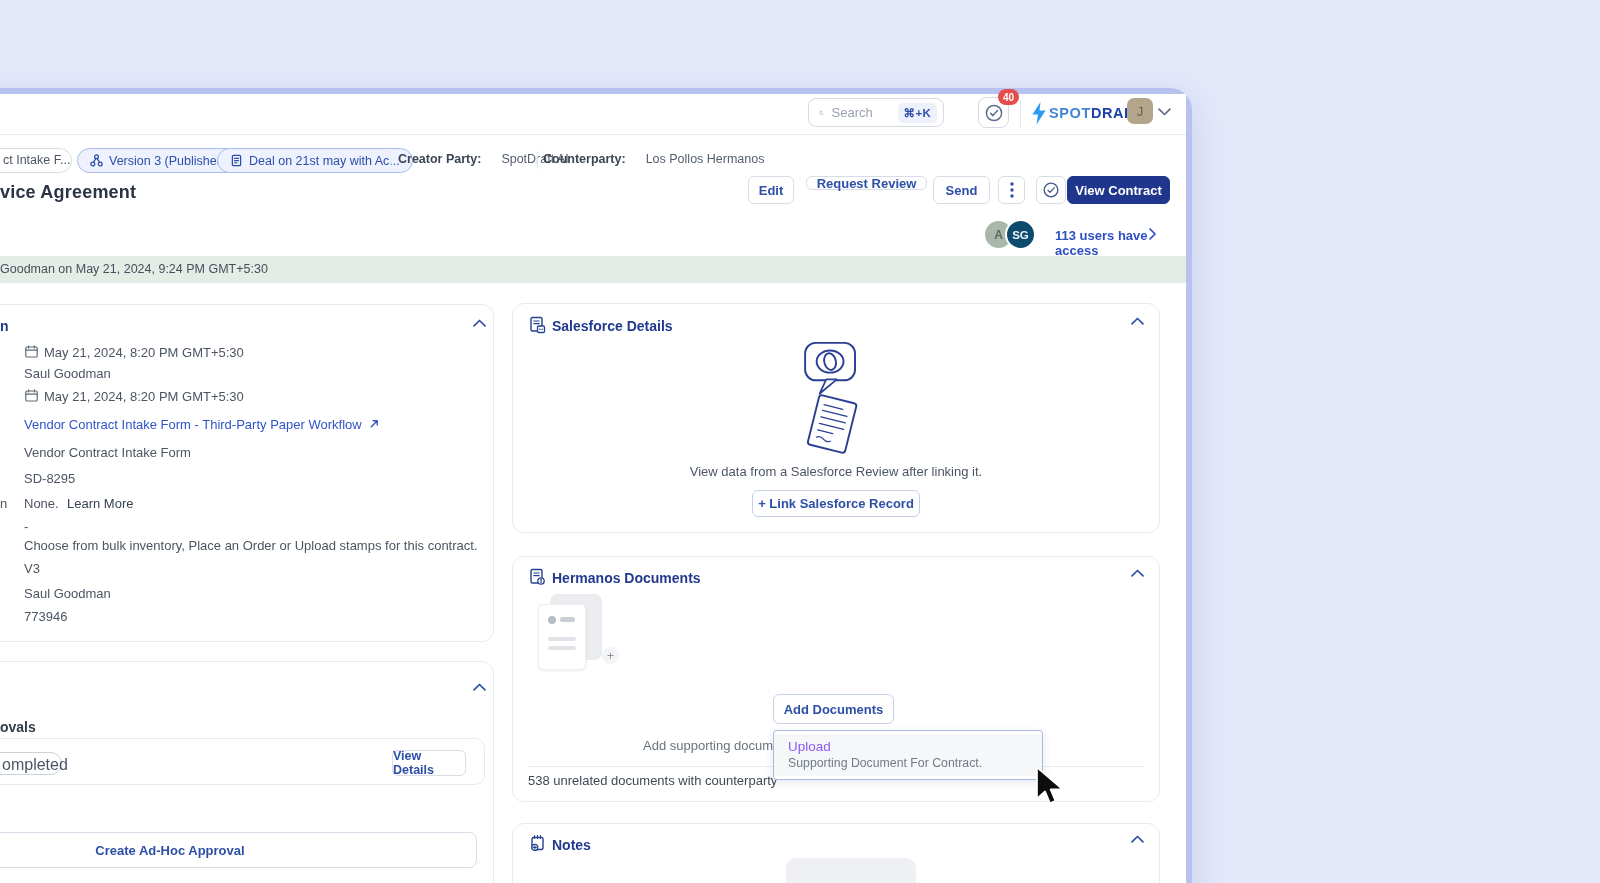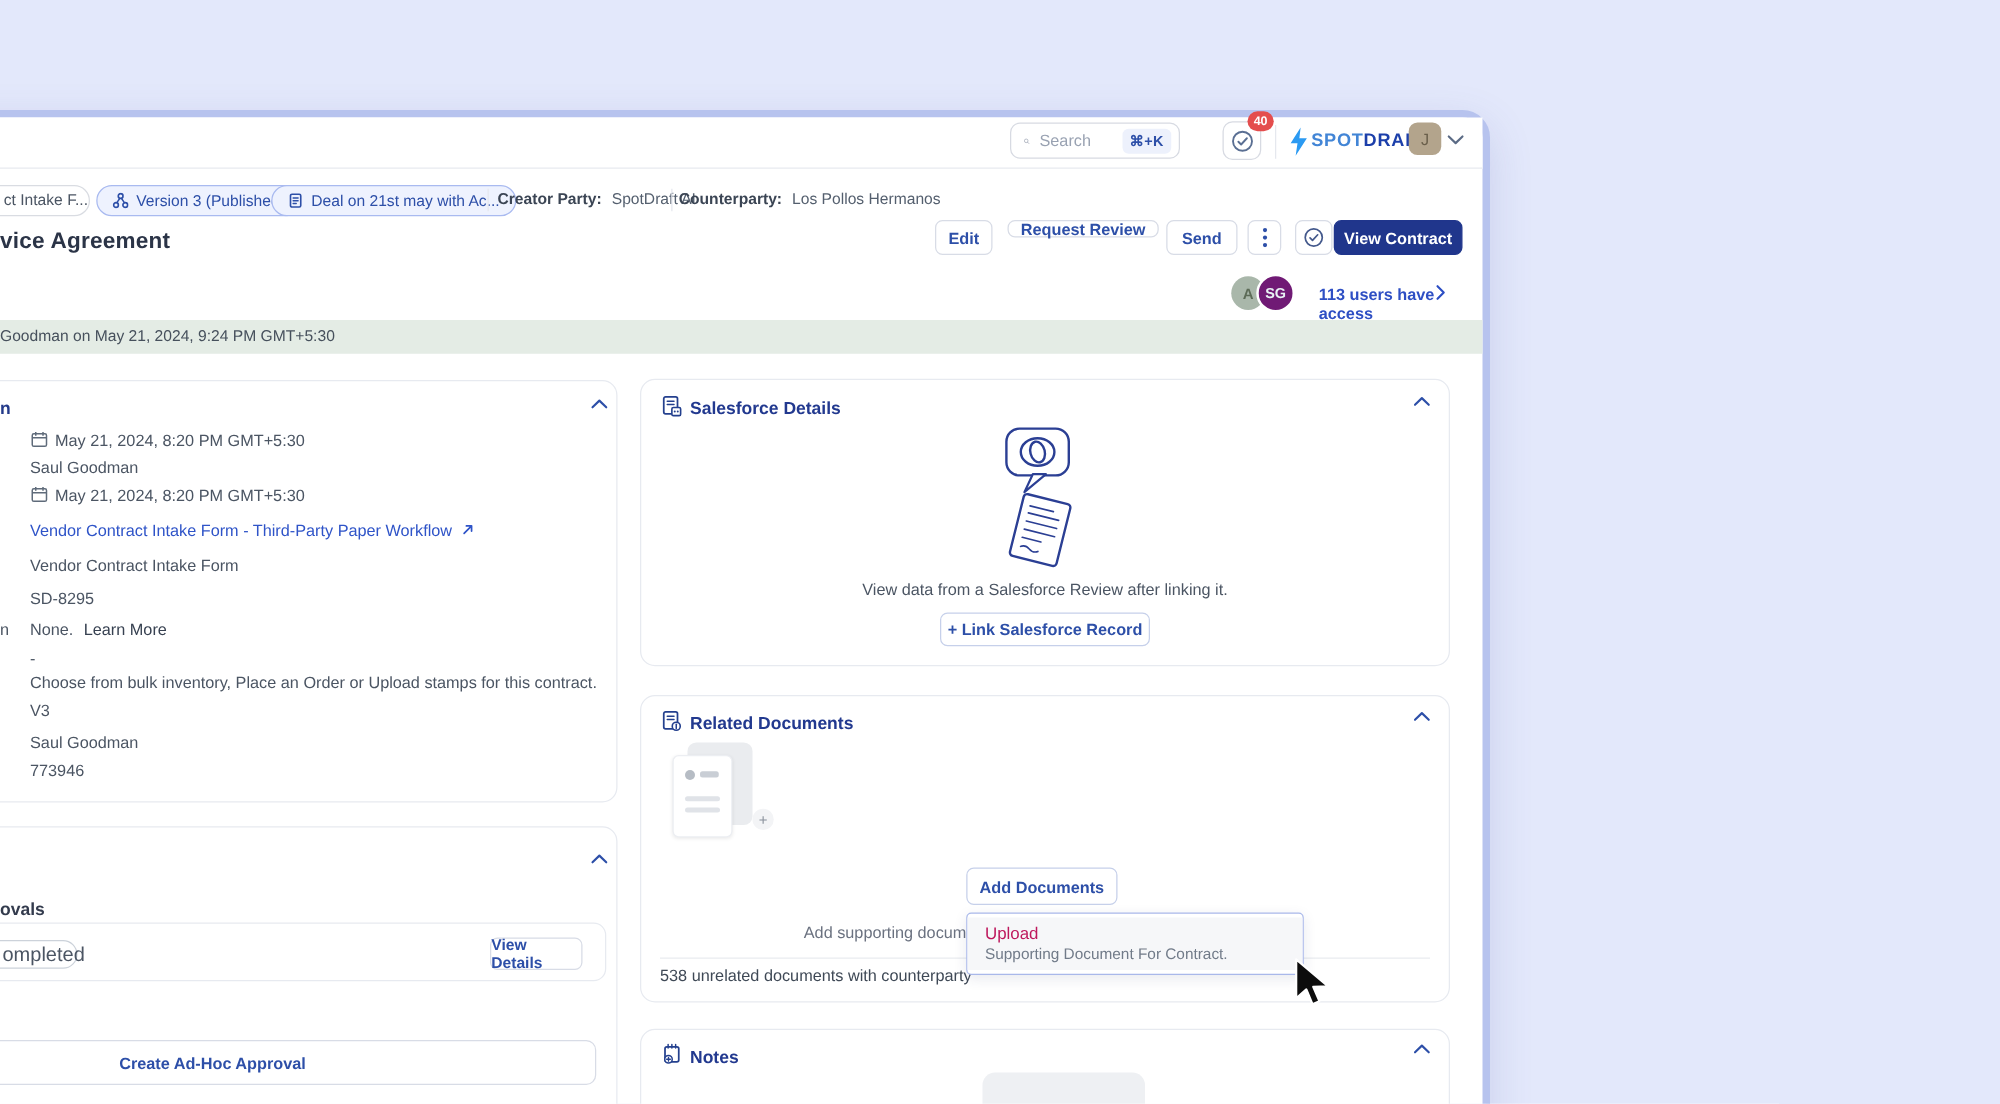--- a/index.html
+++ b/index.html
@@ -17,37 +17,37 @@
   .vdiv{width:1px;background:#e5e8ee}
   .brand{display:flex;align-items:center;font-size:14.5px;letter-spacing:.6px}
   .brand-spot{color:#4285d6;font-weight:700}
   .brand-draft{color:#1c3faa;font-weight:800}
   .avatar-j{width:26px;height:26px;border-radius:7px;background:#b3a48c;color:#6a5f4b;font-size:13px;display:flex;align-items:center;justify-content:center}
   .chipbox{height:25px;border-radius:13px;box-sizing:border-box;background:#fff}
   .chip{height:25px;border-radius:13px;display:flex;align-items:center;gap:6px;font-size:12.5px;padding:0 12px;box-sizing:border-box;cursor:pointer}
   .chip-blue{border:1px solid #a9baf0;background:#eef2fe;color:#2d4fa8}
   .chip-graybox{border:1px solid #d9dce2}
   .fragtext{font-size:12.5px;color:#4b5563}
-  .meta{display:flex;gap:8px;font-size:12.5px;align-items:center}
+  .meta{display:flex;gap:20px;font-size:12.5px;align-items:center}
   .meta b{color:#3b4554;font-weight:700}
   .meta span{color:#545f6e}
   .pagetitle{font-size:18px;font-weight:800;color:#2b3447;letter-spacing:.2px}
   .btn{display:flex;align-items:center;justify-content:center;border:1px solid #d8dce6;border-radius:6px;background:#fff;color:#2d4fa8;font-size:13px;font-weight:700;box-sizing:border-box;cursor:pointer}
   .btn-primary{background:#20368c;border-color:#20368c;color:#fff}
   .avatar{border-radius:50%;display:flex;align-items:center;justify-content:center;font-weight:700}
   .link{color:#2e4fc4;font-weight:600;font-size:13px;cursor:pointer}
   .banner{background:#e4ece5}
   .card{background:#fff;border:1px solid #e7eaf0;border-radius:12px;box-sizing:border-box}
   .ptitle{font-size:14px;font-weight:700;color:#22398f}
   .txt{font-size:13px;color:#4b5563}
   .bluelink{font-size:13px;color:#2f54c8;cursor:pointer}
   .pill{border:1px solid #ccd2da;border-radius:12px;background:#fff;box-sizing:border-box}
   .dropdown{width:270px;background:#fff;border:1px solid #a9b8ea;border-radius:4px;box-shadow:0 3px 10px rgba(40,50,100,.10);z-index:40;padding:3px 0;box-sizing:border-box}
   .mitem{padding:4px 14px 5px;cursor:pointer}
-  .mtitle{font-size:13.5px;line-height:17px;color:#be185d;font-weight:500}
+  .mtitle{font-size:13.5px;line-height:17px;color:#8b5cf6;font-weight:500}
   .msub{font-size:12.3px;line-height:16px;color:#717b89}
   .grayshape{background:#eef0f3;border-radius:10px}
   .docback{background:#eaecef;border-radius:7px}
   .docfront{background:#fff;border:1px solid #eceef2;border-radius:5px;box-shadow:0 1px 3px rgba(0,0,0,.08)}
   .pluscircle{width:17px;height:17px;border-radius:50%;background:#f3f4f6;color:#8a919c;font-size:12px;display:flex;align-items:center;justify-content:center;cursor:pointer}
 </style>
 </head>
 <body>
 
 <div class="win">
@@ -133,21 +133,21 @@
   </div>
   <div class="abs btn" style="left:1350px;top:82px;width:30px;height:28px">
     <svg width="18" height="18" viewBox="0 0 20 20">
           <circle cx="10" cy="10" r="7.6" fill="none" stroke="#44598c" stroke-width="1.5"></circle>
           <path d="M6.7 10.4l2.2 2.2 4.6-5" fill="none" stroke="#44598c" stroke-width="1.5" stroke-linecap="round" stroke-linejoin="round"></path>
         </svg>
   </div>
   <div class="abs btn btn-primary" style="left:1381px;top:82px;width:103px;height:28px">View Contract</div>
 
   <div class="abs avatar" style="left:1299px;top:127px;width:27px;height:27px;background:#a9b7aa;color:#5c6b57;font-size:12px">A</div>
-  <div class="abs avatar" style="left:1319px;top:125px;width:27px;height:27px;background:#701a75;color:#e8f2f4;font-size:11.5px;border:2px solid #fff;z-index:2">SG</div>
+  <div class="abs avatar" style="left:1319px;top:125px;width:27px;height:27px;background:#0c4a6e;color:#e8f2f4;font-size:11.5px;border:2px solid #fff;z-index:2">SG</div>
   <span class="abs link" style="left:1369px;top:134px">113 users have access</span>
   <svg class="abs" style="left:1462px;top:133px" width="9" height="14" viewBox="0 0 9 14">
         <path d="M2 2 L7 7 L2 12" fill="none" stroke="#2e4fc4" stroke-width="1.7" stroke-linecap="round" stroke-linejoin="round"></path>
       </svg>
 
   <div class="abs banner" style="left:0;top:162px;width:1500px;height:27px"></div>
   <span class="abs" style="left:314px;top:168px;font-size:12.5px;color:#46505c;z-index:1">Goodman on May 21, 2024, 9:24 PM GMT+5:30</span>
 
   <div class="abs card" style="left:6px;top:210px;width:802px;height:338px"></div>
   <span class="abs ptitle" style="left:314px;top:224px;color:#233a8a">n</span>
@@ -226,21 +226,21 @@
   <div class="abs txt" style="left:826px;top:370px;width:648px;text-align:center">View data from a Salesforce Review after linking it.</div>
   <div class="abs btn" style="left:1066px;top:396px;width:168px;height:27px;border-color:#c6d0ea">+ Link Salesforce Record</div>
 
   <div class="abs card" style="left:826px;top:462px;width:648px;height:246px"></div>
   <svg class="abs" style="left:843px;top:474px" width="17" height="18" viewBox="0 0 17 18">
     <rect x="2" y="1.5" width="11" height="13.5" rx="1.5" fill="none" stroke="#24408e" stroke-width="1.4"></rect>
     <path d="M4.8 5h5.4 M4.8 7.6h5.4" stroke="#24408e" stroke-width="1.2" stroke-linecap="round"></path>
     <circle cx="12" cy="13" r="3.2" fill="#fff" stroke="#24408e" stroke-width="1.3"></circle>
     <path d="M12 11.3v3.4" stroke="#24408e" stroke-width="1.2" stroke-linecap="round"></path>
   </svg>
-  <span class="abs ptitle" style="left:866px;top:476px">Related Documents</span>
+  <span class="abs ptitle" style="left:866px;top:476px">Hermanos Documents</span>
   <svg class="abs" style="left:1444px;top:474px" width="15" height="10" viewBox="0 0 15 10">
         <path d="M2 7.8 L7.5 2.5 L13 7.8" fill="none" stroke="#2d4fa8" stroke-width="1.7" stroke-linecap="round" stroke-linejoin="round"></path>
       </svg>
 
   <div class="abs docback" style="left:864px;top:500px;width:52px;height:66px"></div>
   <div class="abs docfront" style="left:852px;top:510px;width:46px;height:64px">
     <div style="position:absolute;left:9px;top:11px;width:8px;height:8px;border-radius:50%;background:#b6bcc4"></div>
     <div style="position:absolute;left:21px;top:12px;width:15px;height:5px;border-radius:2px;background:#c9ced5"></div>
     <div style="position:absolute;left:9px;top:32px;width:28px;height:4px;border-radius:2px;background:#e0e3e8"></div>
     <div style="position:absolute;left:9px;top:41px;width:28px;height:4px;border-radius:2px;background:#e0e3e8"></div>

